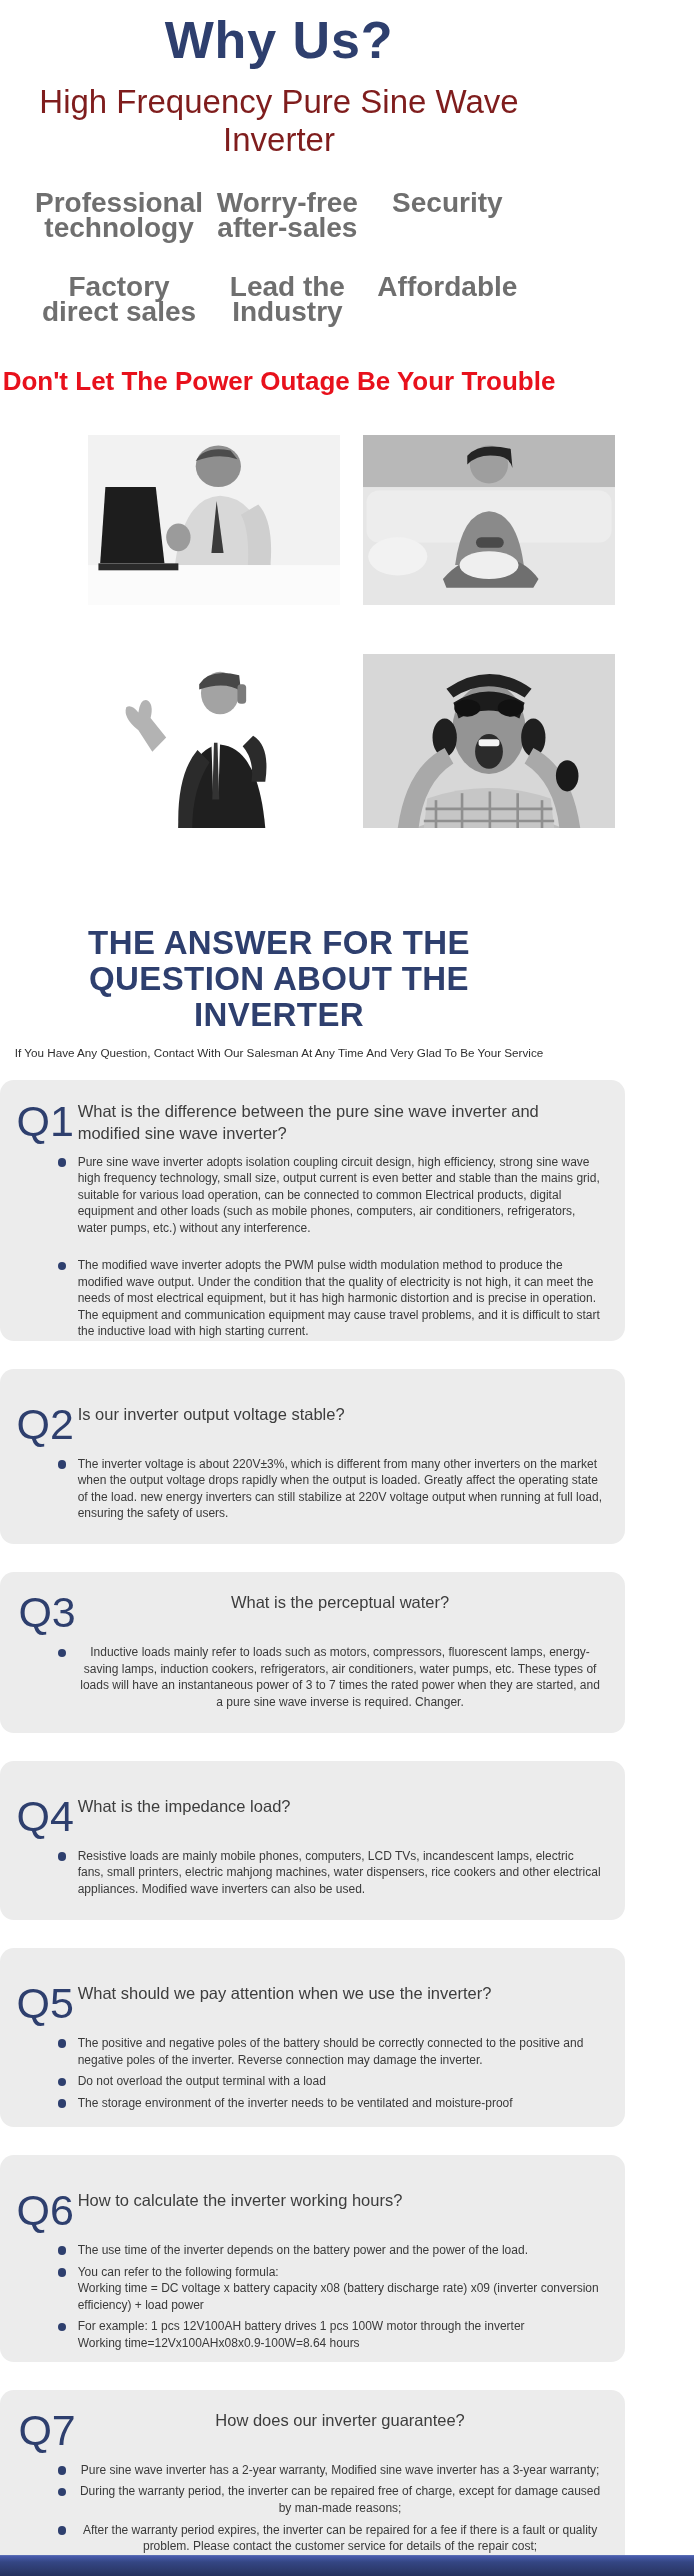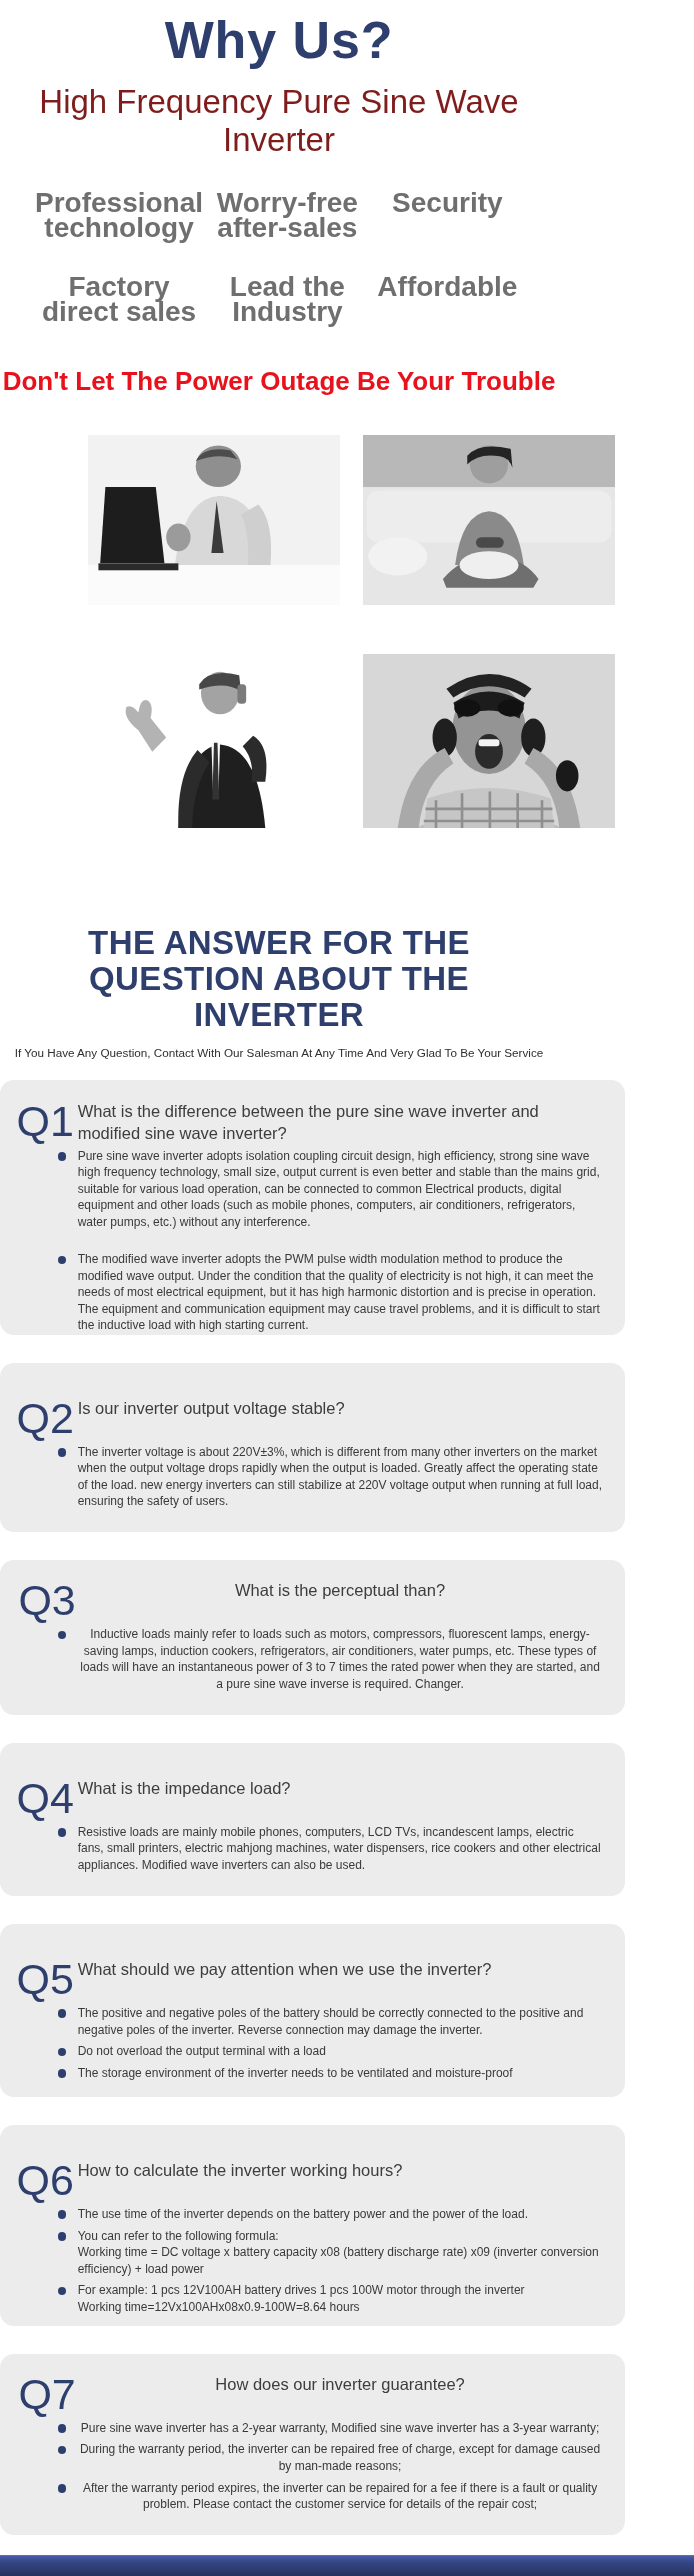--- a/index.html
+++ b/index.html
@@ -67,21 +67,21 @@
   .faq-card.pt-sm{padding-top:18px;text-align:center;}
   .faq-head{display:grid;grid-template-columns:69px 1fr;align-items:start;}
   .q-num{
     font-size:43px;line-height:45px;color:var(--navy);
     padding-left:7.8px;font-weight:normal;
   }
   .q-text{
     font-size:16.5px;line-height:22.6px;color:#3d3d3d;padding-top:0.9px;
   }
   .q-bullets{
-    list-style:none;margin:3px 0 0 69px;padding:0;max-width:536px;
+    list-style:none;margin:9px 0 0 69px;padding:0;max-width:536px;
   }
   .q-bullets li{
     position:relative;font-size:12px;line-height:16.5px;color:#3a3a3a;
     white-space:pre-line;
   }
   .q-bullets li + li{margin-top:5.2px;}
   .faq-card.gap-lg .q-bullets li + li{margin-top:21px;}
   .q-bullets li::before{
     content:"";position:absolute;left:-20px;top:4.3px;
     width:8.7px;height:8.7px;border-radius:50%;background:var(--navy);
@@ -217,21 +217,21 @@
           <div class="q-num">Q2</div>
           <div class="q-text">Is our inverter output voltage stable?</div>
         </div>
         <ul class="q-bullets">
           <li>The inverter voltage is about 220V±3%, which is different from many other inverters on the market when the output voltage drops rapidly when the output is loaded. Greatly affect the operating state of the load. new energy inverters can still stabilize at 220V voltage output when running at full load, ensuring the safety of users.</li>
         </ul>
       </section>
       <section class="faq-card pt-sm">
         <div class="faq-head">
           <div class="q-num">Q3</div>
-          <div class="q-text">What is the perceptual than?</div>
+          <div class="q-text">What is the perceptual water?</div>
         </div>
         <ul class="q-bullets">
           <li>Inductive loads mainly refer to loads such as motors, compressors, fluorescent lamps, energy-saving lamps, induction cookers, refrigerators, air conditioners, water pumps, etc. These types of loads will have an instantaneous power of 3 to 7 times the rated power when they are started, and a pure sine wave inverse is required. Changer.</li>
         </ul>
       </section>
       <section class="faq-card">
         <div class="faq-head">
           <div class="q-num">Q4</div>
           <div class="q-text">What is the impedance load?</div>
         </div>

